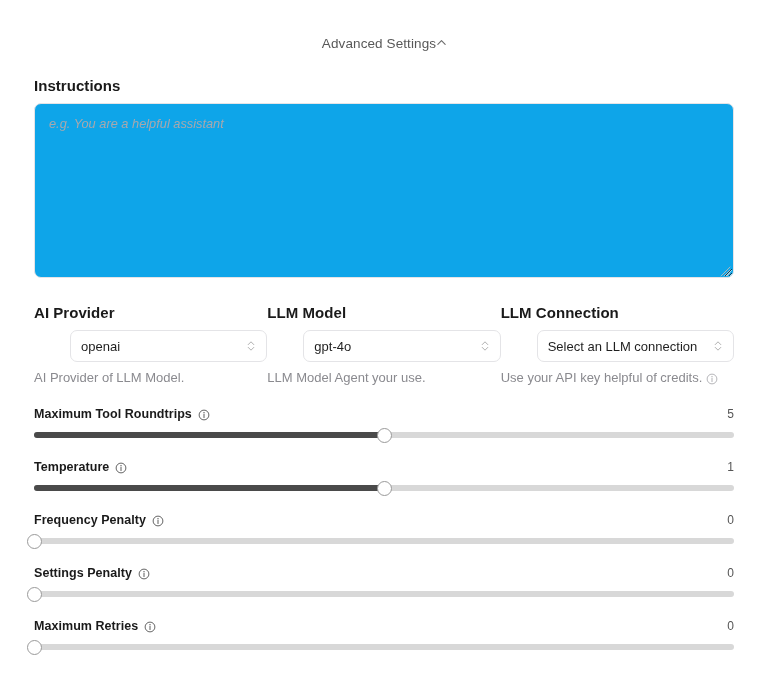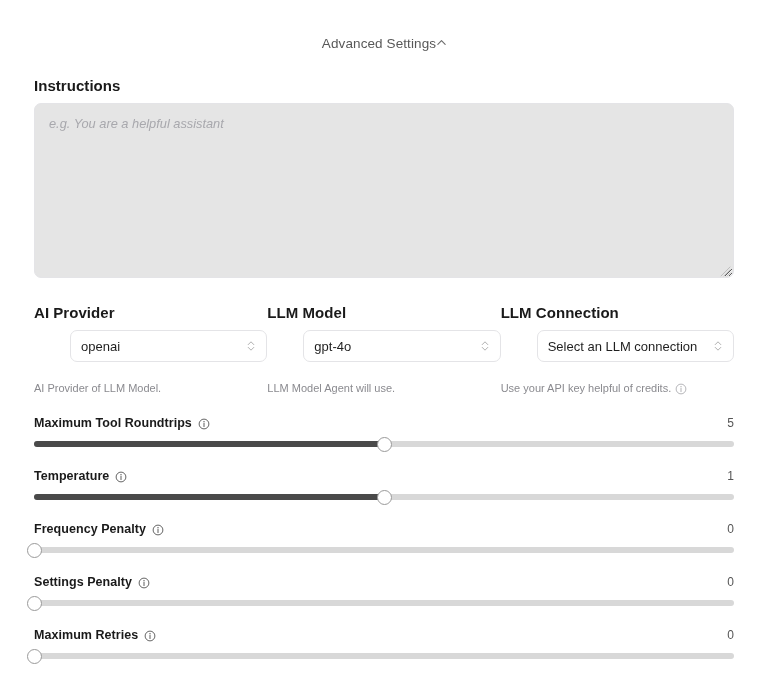--- a/index.html
+++ b/index.html
@@ -69,21 +69,21 @@
     display: block;
     width: 100%;
     height: 175px;
     box-sizing: border-box;
     border: 1px solid #e4e4e7;
     border-radius: 7px;
     padding: 12px 14px;
     font-family: "Liberation Sans", sans-serif;
     font-size: 13px;
     color: #1f1f1f;
-    background: #e5e5e5;
+    background: #0ea5e9;
     resize: vertical;
     outline: none;
   }
   textarea.instructions::placeholder {
     color: #a8a8ad;
     font-style: italic;
     font-size: 12.8px;
   }
   .resize-grip {
     position: absolute;
@@ -126,22 +126,22 @@
   .select-arrows {
     flex: 0 0 auto;
     width: 10px;
     height: 14px;
     margin-left: 6px;
     opacity: .55;
   }
   .select-arrows svg { display: block; }
 
   .helper-text {
-    margin-top: 20px;
-    font-size: 11px;
+    margin-top: 8px;
+    font-size: 13px;
     color: #8a8a8f;
     display: flex;
     align-items: center;
     gap: 4px;
   }
   .helper-text .info-ico { opacity: .85; }
 
   
   .info-ico {
     display: inline-block;
@@ -260,21 +260,21 @@
             <span class="select-value">gpt-4o</span>
             <span class="select-arrows">
               <svg viewBox="0 0 10 14" width="10" height="14" aria-hidden="true">
                 <path d="M2.2 5.6 L5 2.8 L7.8 5.6" fill="none" stroke="#6f6f6f" stroke-width="1" stroke-linecap="round" stroke-linejoin="round"></path>
                 <path d="M2.2 8.4 L5 11.2 L7.8 8.4" fill="none" stroke="#6f6f6f" stroke-width="1" stroke-linecap="round" stroke-linejoin="round"></path>
               </svg>
             </span>
           </div>
         </div>
         <div class="helper-text">
-          <span>LLM Model Agent will use.</span>
+          <span>LLM Model Agent your use.</span>
         </div>
       </div>
 
       <div class="select-col">
         <div class="field-label">LLM Connection</div>
         <div class="select-wrap">
           <div class="select-box">
             <span class="select-value">Select an LLM connection</span>
             <span class="select-arrows">
               <svg viewBox="0 0 10 14" width="10" height="14" aria-hidden="true">

